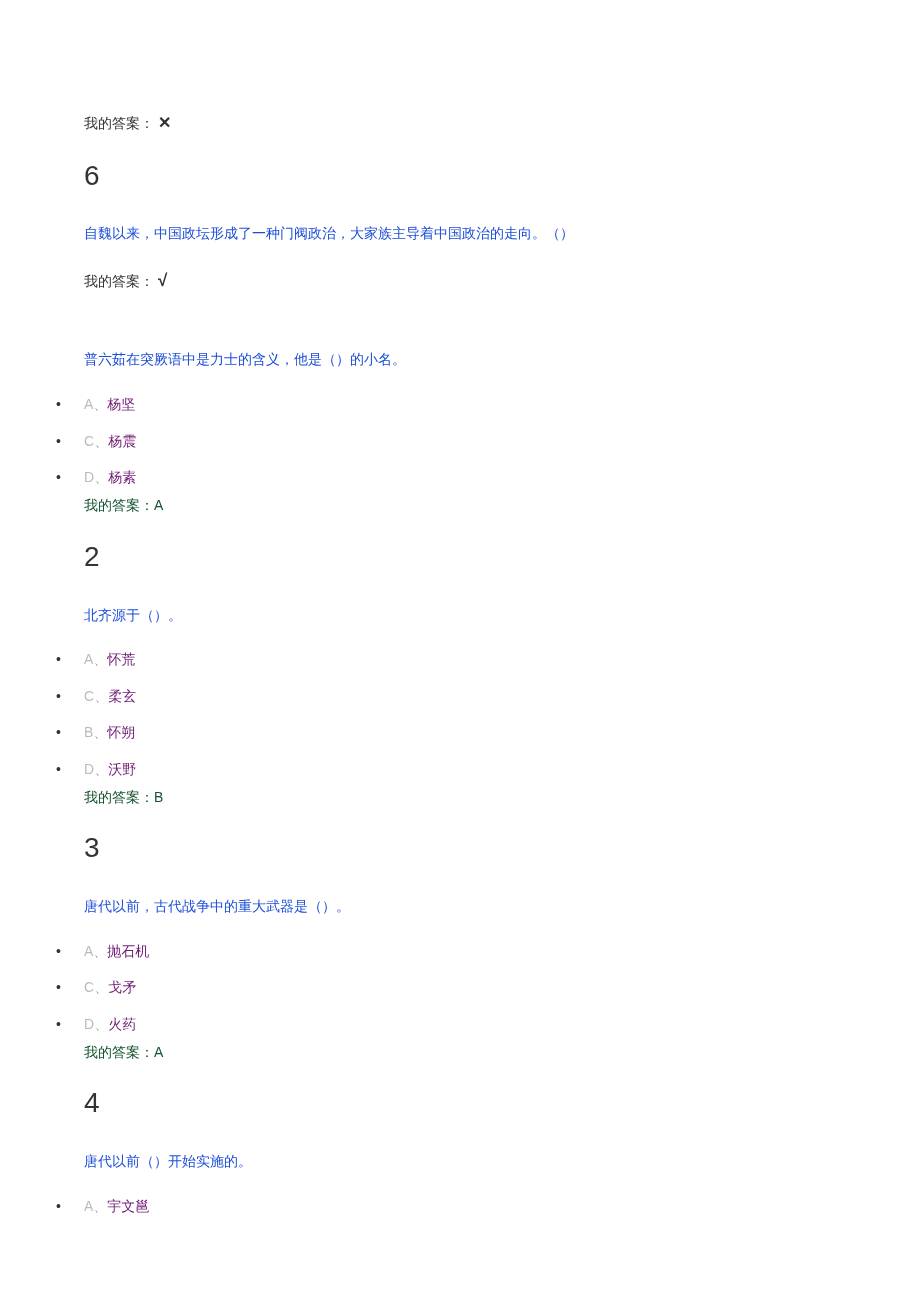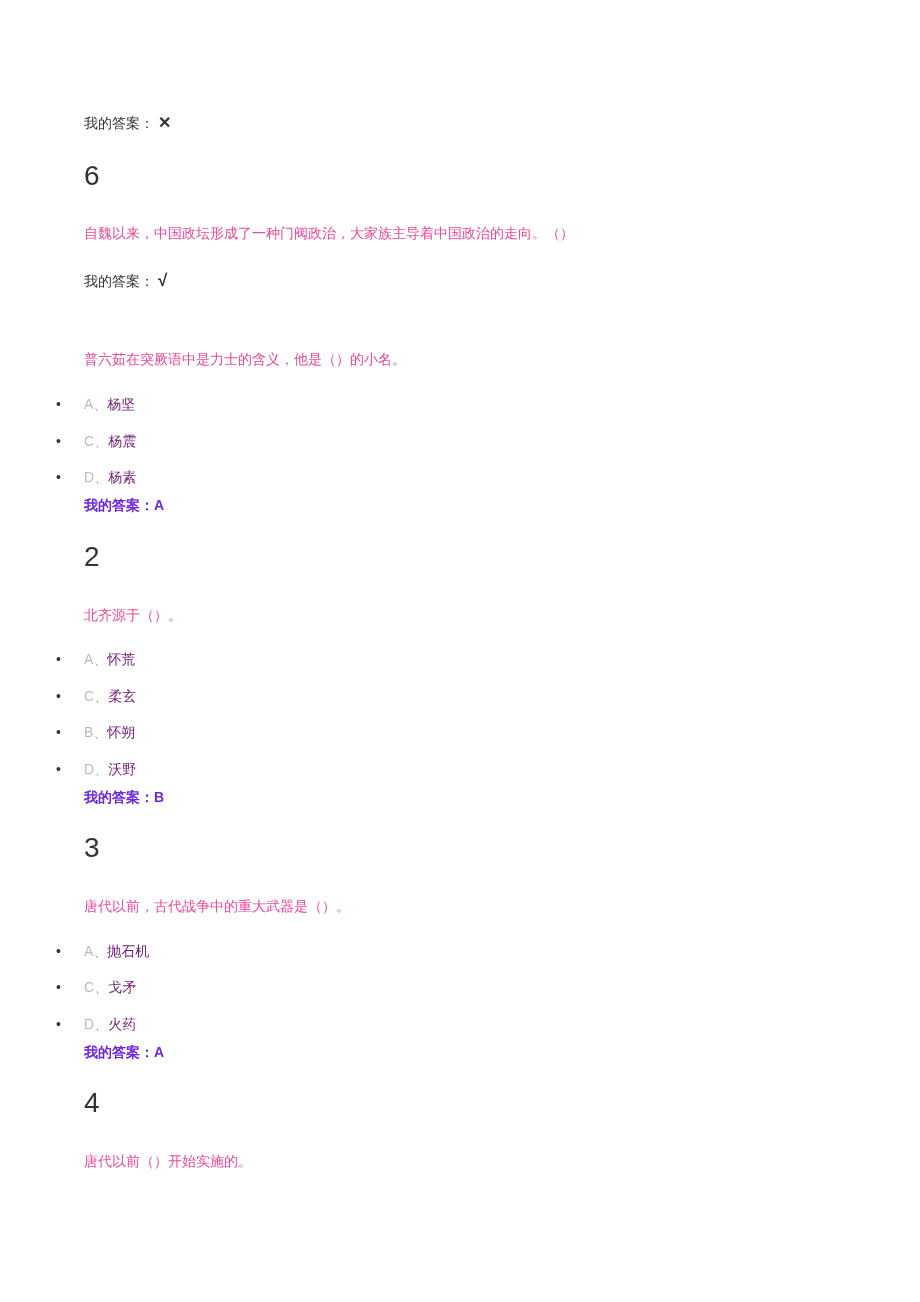--- a/index.html
+++ b/index.html
@@ -18,21 +18,21 @@
   .answer-label { color: #333; font-size: 14px; }
   .answer-mark { font-family: Arial, sans-serif; font-size: 16px; font-weight: bold; margin-left: 4px; }
   .qnum {
     font-family: Arial, sans-serif;
     font-size: 28px;
     color: #333;
     margin: 18px 0 20px 0;
     font-weight: normal;
   }
   .qtext {
-    color: #ec4899;
+    color: #1d4ed8;
     font-size: 14px;
     margin-bottom: 18px;
     line-height: 2.2;
   }
   ul.options {
     list-style: none;
     padding-left: 0;
     margin-left: -50px;
   }
   ul.options li {
@@ -51,24 +51,23 @@
   }
   ul.options li .opt-letter {
     color: #bbb;
     font-family: Arial, sans-serif;
     font-size: 14px;
   }
   ul.options li .opt-sep { color: #999; }
   ul.options li .opt-text { color: #701a75; font-family: "SimSun", sans-serif; }
   .inline-answer {
     display: block;
-    color: #6d28d9;
+    color: #14532d;
     font-size: 14px;
     margin-top: 6px;
-    font-weight: bold;
   }
   .inline-answer .ans-letter { font-family: Arial, sans-serif; }
   .check { font-size: 17px; }
 </style>
 </head>
 <body>
 
 <div class="content">
 
   <div class="answer-line">
@@ -106,14 +105,18 @@
   <ul class="options">
     <li><span class="opt-letter">A</span><span class="opt-sep">、</span><span class="opt-text">抛石机</span></li>
     <li><span class="opt-letter">C</span><span class="opt-sep">、</span><span class="opt-text">戈矛</span></li>
     <li><span class="opt-letter">D</span><span class="opt-sep">、</span><span class="opt-text">火药</span>
       <span class="inline-answer"><span>我的答案：</span><span class="ans-letter">A</span></span>
     </li>
   </ul>
 
   <div class="qnum">4</div>
   <div class="qtext">唐代以前（）开始实施的。</div>
+  <ul class="options">
+    <li><span class="opt-letter">A</span><span class="opt-sep">、</span><span class="opt-text">宇文邕</span></li>
+
+  </ul>
 
 </div>
 
 </body></html>

